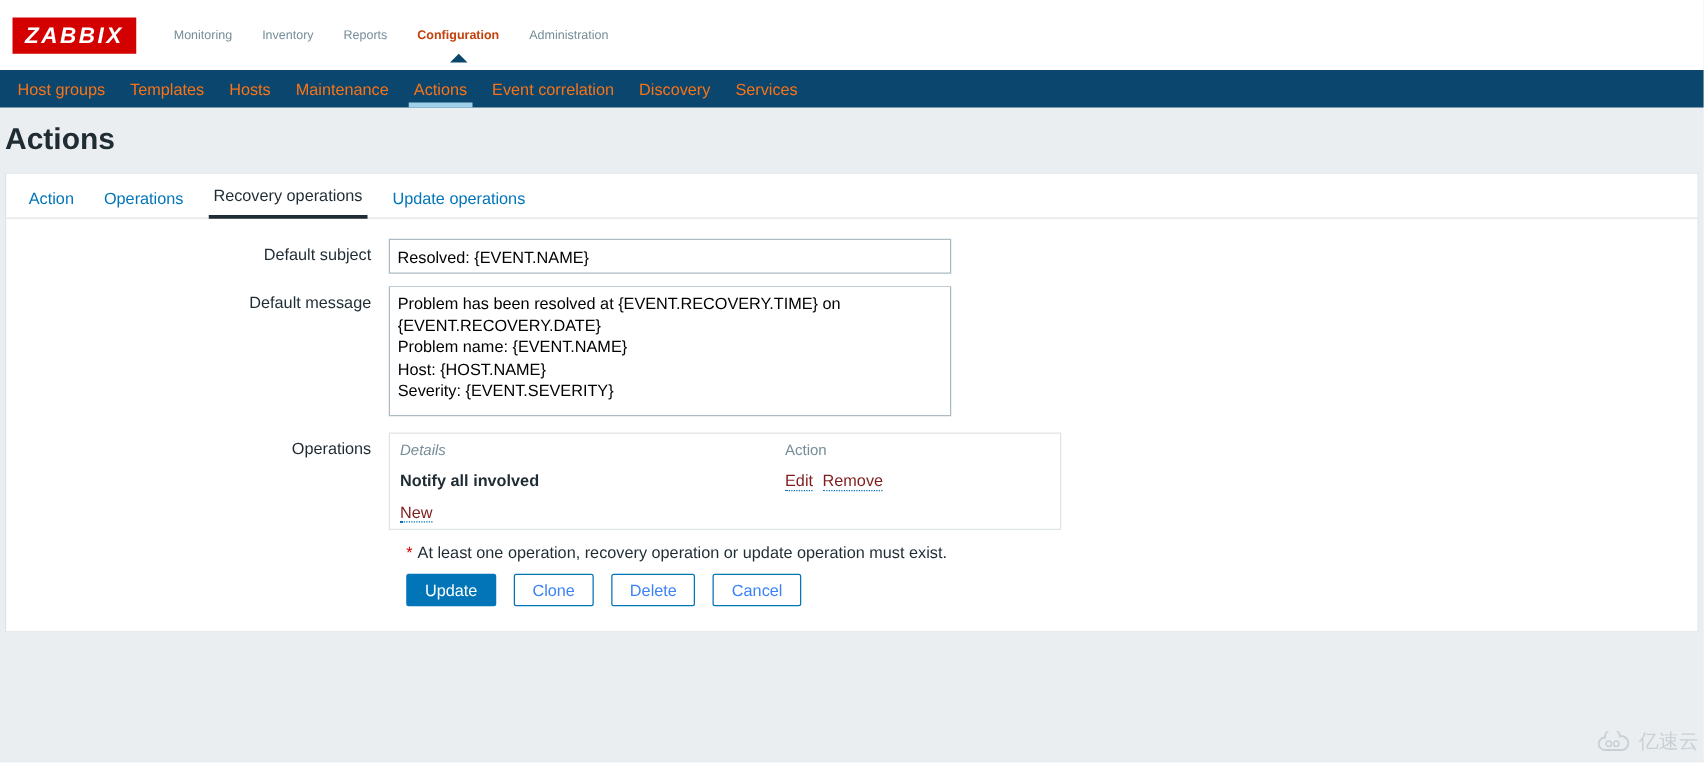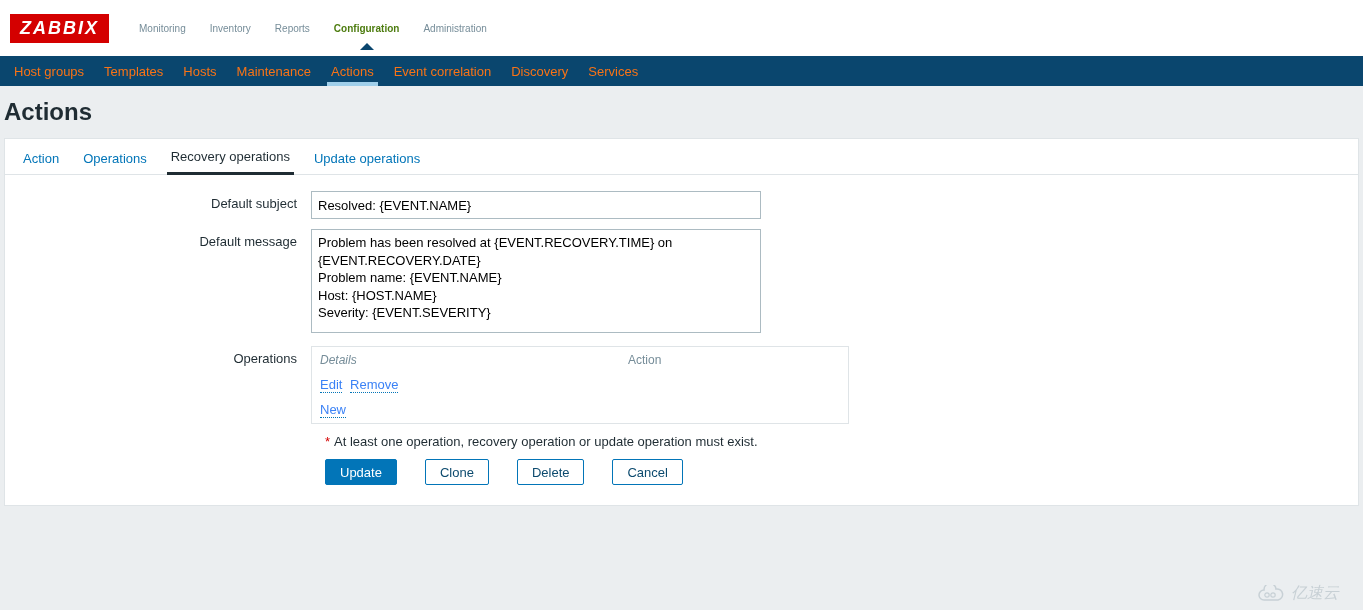--- a/index.html
+++ b/index.html
@@ -2,21 +2,21 @@
 <html><head>
   <meta charset="utf-8">
   <style>
     * { box-sizing: border-box; margin: 0; padding: 0; }
     body { font-family: Arial, Helvetica, sans-serif; font-size: 13px; color: #1f2c33; background: #ebeef0; width: 1363px; }
     
     
     .topnav { background: #fff; height: 56px; display: flex; align-items: center; padding-left: 10px; position: relative; }
     .logo { background: #d40000; color: #fff; font-weight: bold; font-style: italic; letter-spacing: 2px; font-size: 18px; padding: 4px 10px; margin-right: 18px; font-family: Arial; }
     .topnav-item { color: #768d99; padding: 0 12px; height: 42px; display: flex; align-items: center; cursor: pointer; font-size: 10px; }
-    .topnav-item.active { color: #4d7c0f; font-weight: bold; position: relative; }
+    .topnav-item.active { color: #c2410c; font-weight: bold; position: relative; }
     .topnav-item.active::after { content: ""; position: absolute; bottom: -1px; left: 50%; transform: translateX(-50%); width: 0; height: 0; border-left: 7px solid transparent; border-right: 7px solid transparent; border-bottom: 7px solid #0a466e; z-index: 2; }
     
     
     .subnav { background: #0a466e; height: 30px; display: flex; align-items: center; padding-left: 4px; }
     .subnav-item { color: #f97316; padding: 0 10px; height: 30px; display: flex; align-items: center; cursor: pointer; font-size: 13px; }
     .subnav-item.active { position: relative; }
     .subnav-item.active::after { content: ""; position: absolute; bottom: 0; left: 6px; right: 6px; height: 4px; background: #a0cfea; }
     
     
     .page-header { padding: 12px 12px 12px 4px; }
@@ -39,35 +39,35 @@
     textarea { width: 450px; height: 104px; padding: 4px 6px; border: 1px solid #acbbc2; font-family: inherit; font-size: 13px; resize: none; overflow-y: scroll; line-height: 1.35; }
     
     
     .ops-table { width: 538px; border: 1px solid #dfe4e7; }
     .ops-header { display: flex; padding: 6px 8px; color: #768d99; font-size: 12px; }
     .ops-col-details { width: 308px; font-style: italic; }
     .ops-col-action { flex: 1; }
     .ops-row { display: flex; padding: 4px 8px; }
     .ops-details { width: 308px; font-weight: bold; }
     .ops-action { flex: 1; }
-    .link { color: #3b82f6; cursor: pointer; border-bottom: 1px dotted #0275b8; text-decoration: none; }
+    .link { color: #7f1d1d; cursor: pointer; border-bottom: 1px dotted #0275b8; text-decoration: none; }
     .link + .link { margin-left: 4px; }
     .ops-new { padding: 6px 8px; }
     
     
     .required-note { margin-left: 300px; margin-top: 6px; margin-bottom: 10px; font-size: 13px; }
     .req-star { color: #d40000; margin-right: 4px; }
     
     
-    .button-row { margin-left: 300px; display: flex; gap: 28px; }
-    .btn { height: 26px; padding: 0 14px; border: 1px solid #0275b8; background: #fff; color: #0c4a6e; cursor: pointer; font-size: 13px; border-radius: 2px; }
+    .button-row { margin-left: 300px; display: flex; gap: 14px; }
+    .btn { height: 26px; padding: 0 14px; border: 1px solid #0275b8; background: #fff; color: #3b82f6; cursor: pointer; font-size: 13px; border-radius: 2px; }
     .btn.primary { background: #0275b8; color: #fff; }
     
     
-    .watermark { position: fixed; right: 24px; bottom: 6px; color: #bfc9cf; font-size: 16px; opacity: 0.8; display: flex; align-items: center; font-style: italic; }
+    .watermark { position: fixed; right: 4px; bottom: 6px; color: #bfc9cf; font-size: 16px; opacity: 0.8; display: flex; align-items: center; }
     .watermark svg { margin-right: 6px; }
     
     
     .textarea-wrap { position: relative; display: inline-block; }
   </style>
 </head>
 <body>
 
 <div class="topnav">
   <div class="logo">ZABBIX</div>
@@ -125,20 +125,21 @@
 
     <div class="form-row">
       <div class="form-label">Operations</div>
       <div class="form-field">
         <div class="ops-table">
           <div class="ops-header">
             <div class="ops-col-details">Details</div>
             <div class="ops-col-action">Action</div>
           </div>
           <div class="ops-row">
+            <div class="ops-details">Notify all involved</div>
             <div class="ops-action">
               <span class="link">Edit</span>
               <span class="link">Remove</span>
             </div>
           </div>
           <div class="ops-new">
             <span class="link">New</span>
           </div>
         </div>
       </div>

